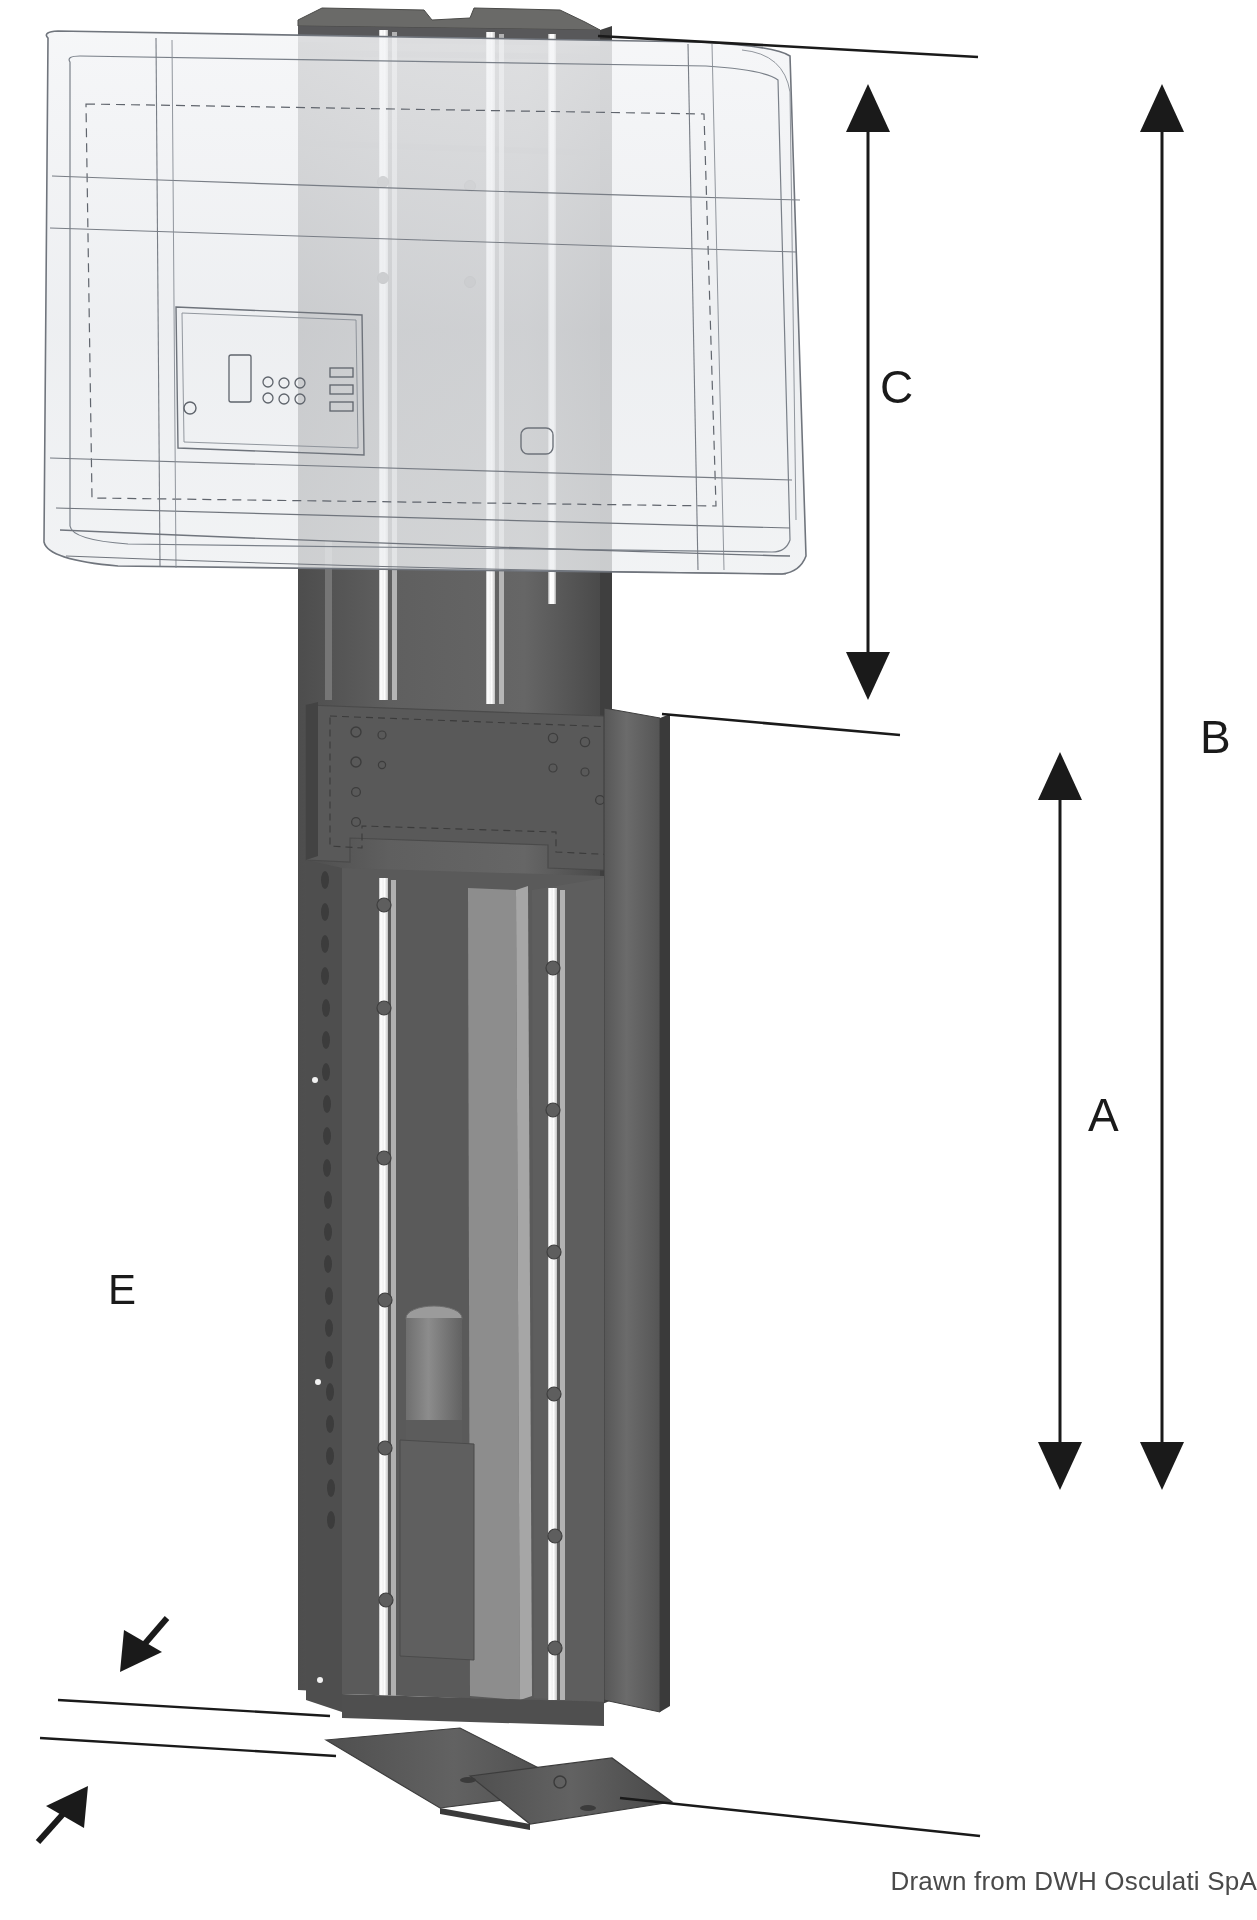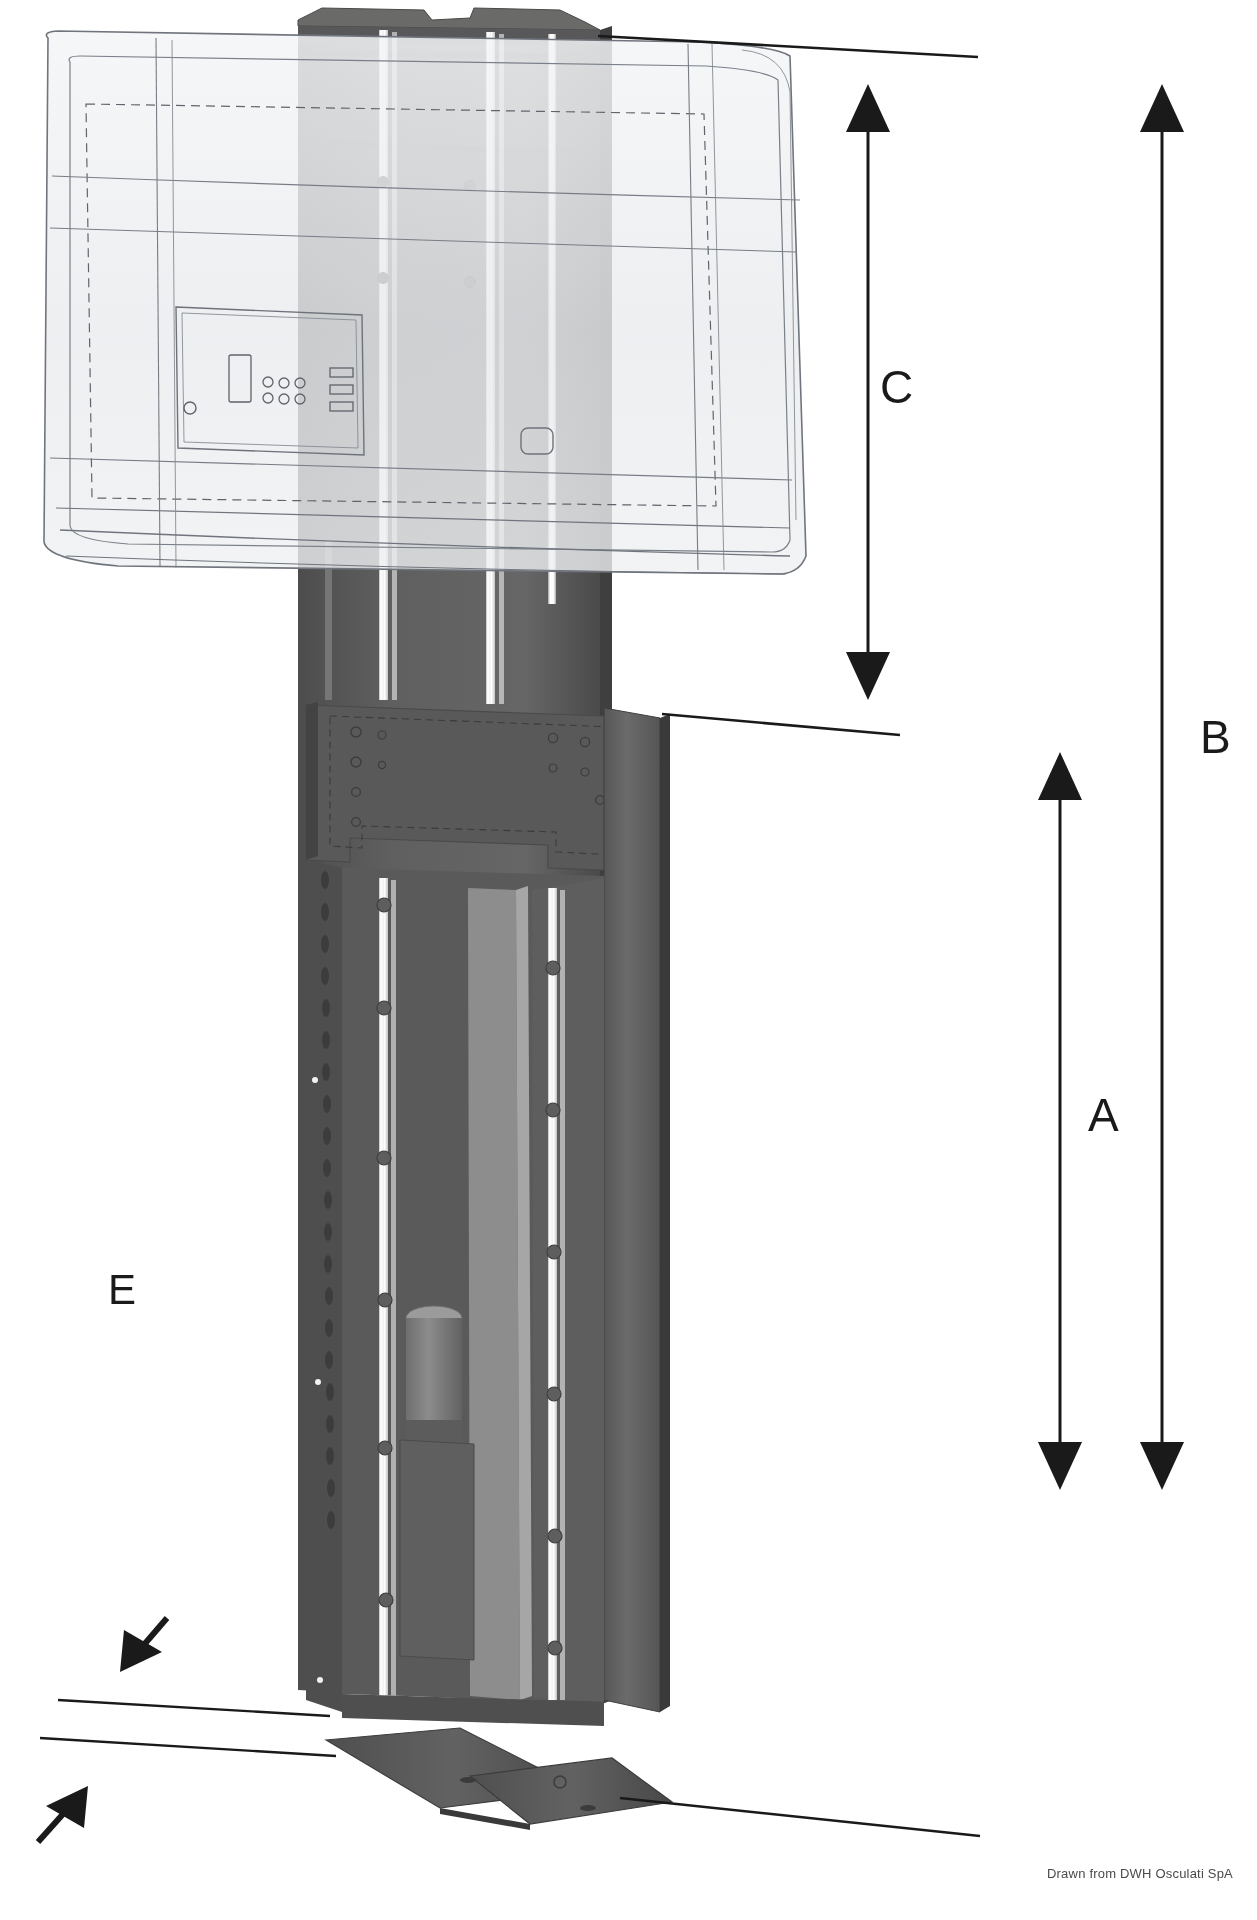--- a/index.html
+++ b/index.html
@@ -19,23 +19,23 @@
     letter-spacing:0.5px;
     user-select:none;
   }
   #label-C{left:880px;top:360px;font-size:46px;}
   #label-B{left:1200px;top:710px;font-size:46px;}
   #label-A{left:1088px;top:1088px;font-size:46px;}
   #label-E{left:108px;top:1266px;font-size:42px;}
 
   #caption{
     position:absolute;
-    right:24px;
+    right:0;
     top:1866px;
-    font-size:13px;
+    font-size:26px;
     color:#4a4a4a;
     font-family:"Liberation Sans", sans-serif;
     letter-spacing:0.2px;
     white-space:nowrap;
   }
 </style>
 </head>
 <body>
 
 <div id="stage">

